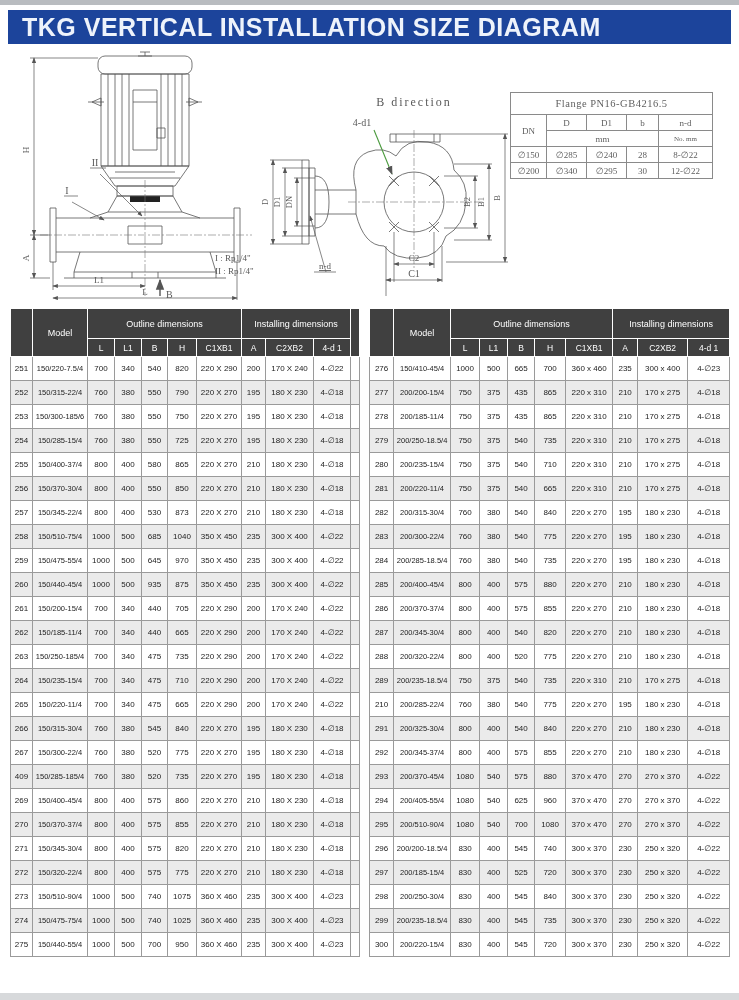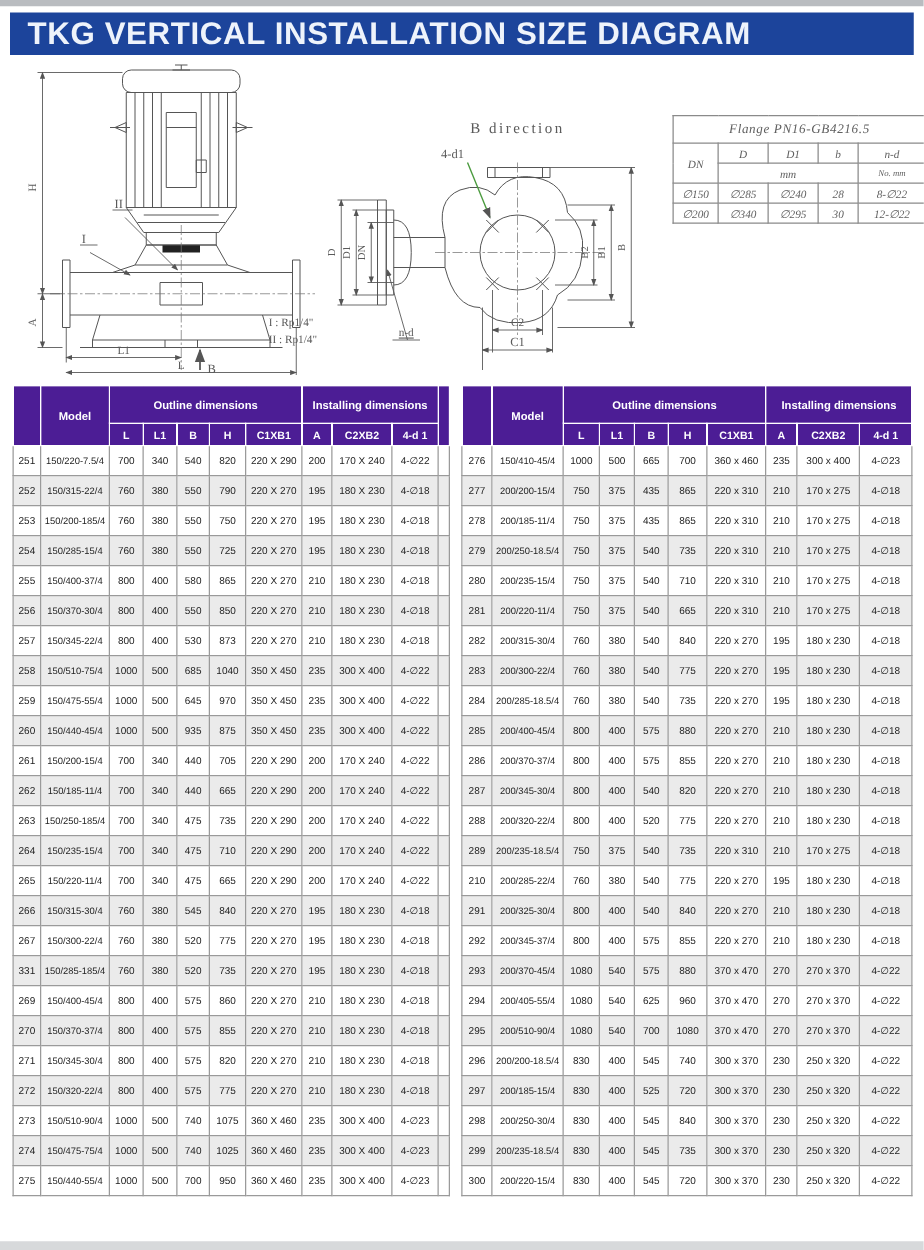--- a/index.html
+++ b/index.html
@@ -13,31 +13,31 @@
     background:#1c449b; color:#eef3fb; display:flex; align-items:center;
     padding-left:14px; font-size:25px; font-weight:bold; letter-spacing:.5px;
   }
 
   
   .drawing-area { position:absolute; left:0; top:48px; width:739px; height:255px; }
   svg text { font-family:"Liberation Serif",serif; fill:#5a5a5a; }
   .dwg line, .dwg path, .dwg rect, .dwg circle, .dwg ellipse, .dwg polyline, .dwg polygon { vector-effect:non-scaling-stroke; }
 
   
-  .flange-table-wrap { position:absolute; left:538px; top:92px; width:202px;font-style:italic; }
+  .flange-table-wrap { position:absolute; left:510px; top:92px; width:202px; }
   table.flange { border-collapse:collapse; width:100%; table-layout:fixed; font-family:"Liberation Serif",serif; color:#5f5f5f; }
   table.flange td, table.flange th { border:1px solid #8a8a8a; text-align:center; font-weight:normal; font-size:9px; padding:0; height:16px; overflow:hidden; white-space:nowrap; }
   table.flange .ftitle { height:22px; font-size:10.5px; letter-spacing:.5px; }
   table.flange .funit-small { font-size:7px;margin-left:11px; }
 
   
   .main-tables { position:absolute; left:10px; top:308px; display:flex; gap:9px; }
   table.size { border-collapse:collapse; table-layout:fixed; font-size:8px; color:#222; }
   table.size th {
-    background:#4c1d95; color:#fff; font-weight:bold;
+    background:#404040; color:#fff; font-weight:normal;
     border:1px solid rgba(255,255,255,.65); overflow:hidden; white-space:nowrap;
   }
   table.size th.group { font-size:9px; height:30px; }
   table.size th.sub { font-size:8.5px; height:18px; }
   table.size th.model-h { font-size:9px; }
   table.size td {
     border:1px solid #9a9a9a; text-align:center; height:24px;
     overflow:hidden; white-space:nowrap; padding:0 1px;
   }
   table.size tbody tr:nth-child(even) td { background:#ebebeb; }
@@ -330,21 +330,21 @@
           <td>550</td>
           <td>790</td>
           <td>220 X 270</td>
           <td>195</td>
           <td>180 X 230</td>
           <td>4-∅18</td>
           <td class="blankcol"></td>
         </tr>
         <tr>
           <td>253</td>
-          <td>150/200-185/4</td>
+          <td>150/300-185/6</td>
           <td>760</td>
           <td>380</td>
           <td>550</td>
           <td>750</td>
           <td>220 X 270</td>
           <td>195</td>
           <td>180 X 230</td>
           <td>4-∅18</td>
           <td class="blankcol"></td>
         </tr>
@@ -524,21 +524,21 @@
           <td>380</td>
           <td>520</td>
           <td>775</td>
           <td>220 X 270</td>
           <td>195</td>
           <td>180 X 230</td>
           <td>4-∅18</td>
           <td class="blankcol"></td>
         </tr>
         <tr>
-          <td>331</td>
+          <td>409</td>
           <td>150/285-185/4</td>
           <td>760</td>
           <td>380</td>
           <td>520</td>
           <td>735</td>
           <td>220 X 270</td>
           <td>195</td>
           <td>180 X 230</td>
           <td>4-∅18</td>
           <td class="blankcol"></td>

